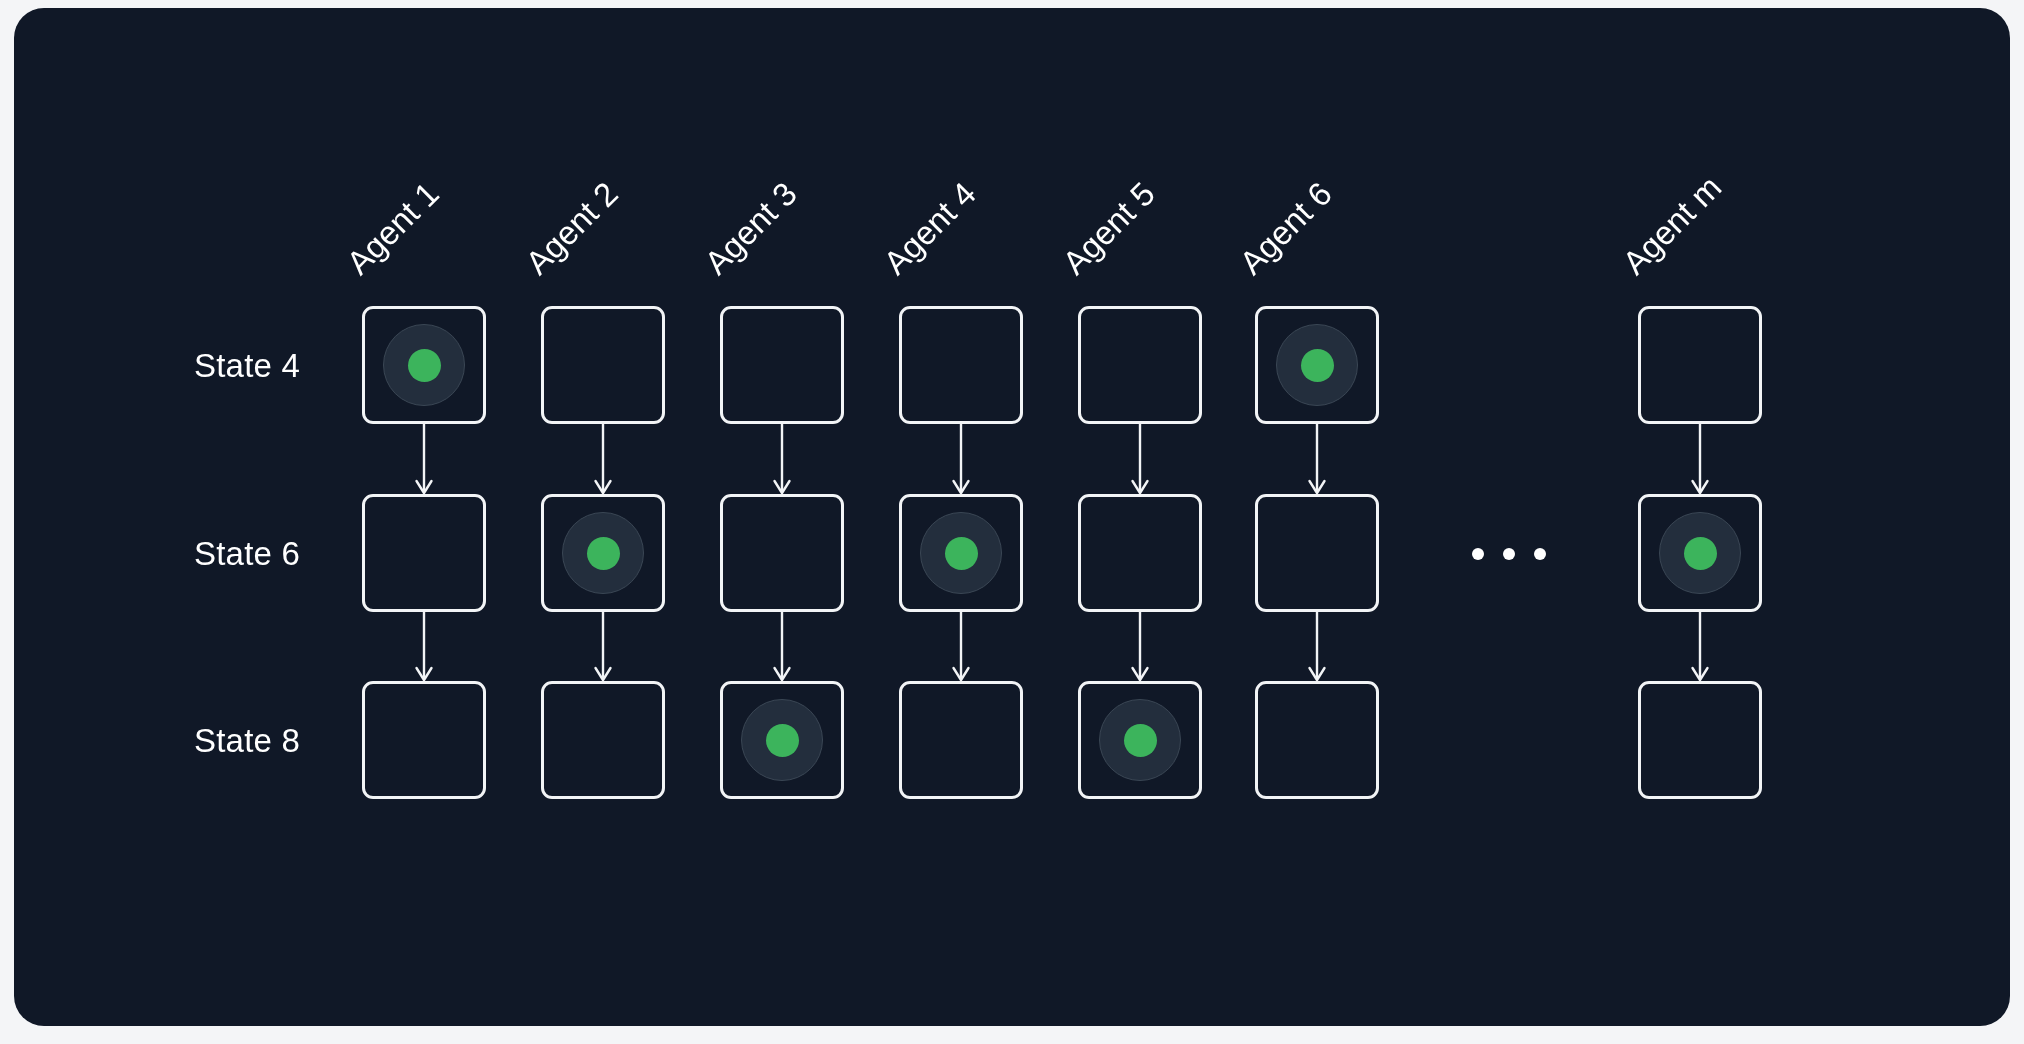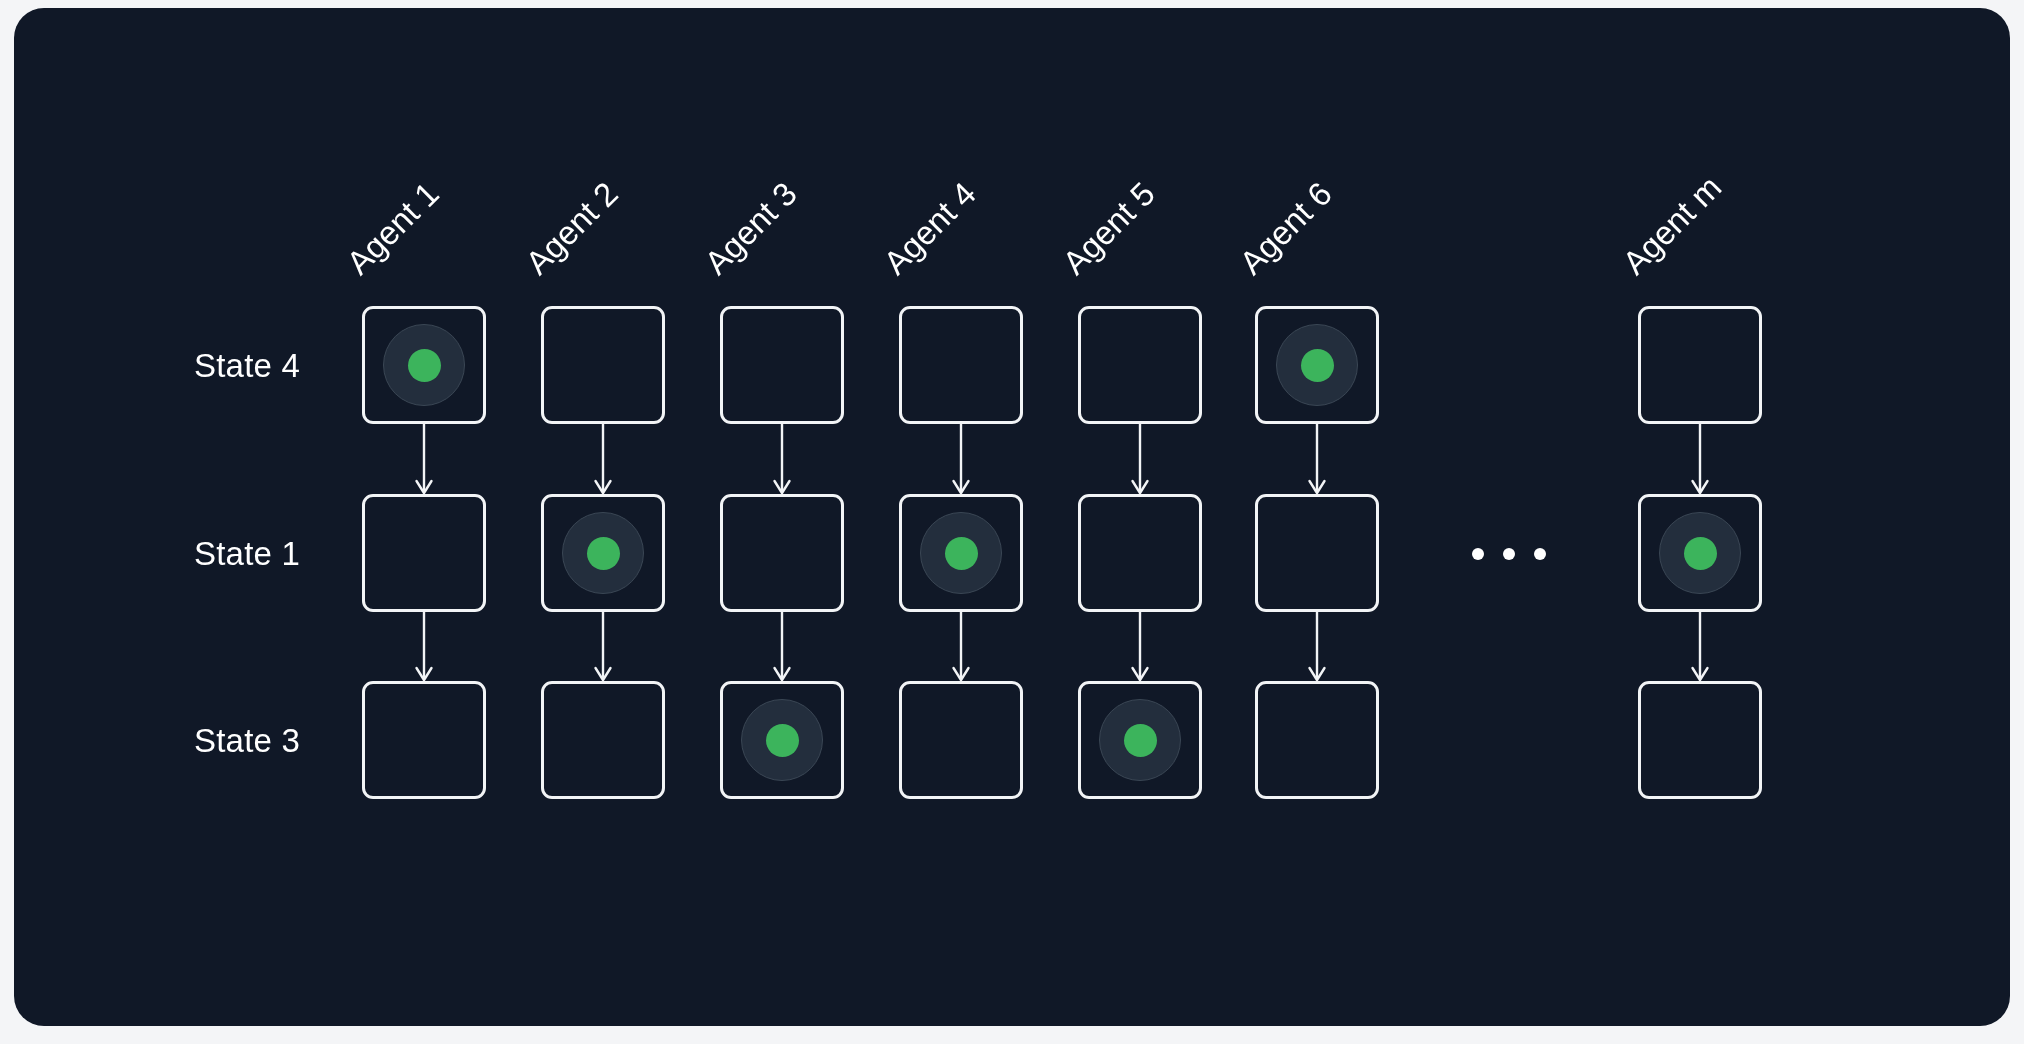--- a/index.html
+++ b/index.html
@@ -119,22 +119,22 @@
     background: #ffffff;
   }
 </style>
 </head>
 <body>
 
 <div id="stage">
   <div id="panel">
     <div id="diagram">
         <div class="state-label" style="left: 286px; top: 357px;">State 4</div>
-        <div class="state-label" style="left: 286px; top: 545px;">State 1</div>
-        <div class="state-label" style="left: 286px; top: 732px;">State 3</div>
+        <div class="state-label" style="left: 286px; top: 545px;">State 6</div>
+        <div class="state-label" style="left: 286px; top: 732px;">State 8</div>
         <div class="agent-label" style="left: 350px; top: 239px;">Agent 1</div>
         <div class="agent-label" style="left: 529px; top: 239px;">Agent 2</div>
         <div class="agent-label" style="left: 708px; top: 239px;">Agent 3</div>
         <div class="agent-label" style="left: 887px; top: 239px;">Agent 4</div>
         <div class="agent-label" style="left: 1066px; top: 239px;">Agent 5</div>
         <div class="agent-label" style="left: 1243px; top: 239px;">Agent 6</div>
         <div class="agent-label" style="left: 1626px; top: 239px;">Agent m</div>
         <div class="cell" style="left: 348px; top: 298px;">
           <div class="halo">
             <div class="dot" style="background: rgb(60, 180, 92);"></div>

